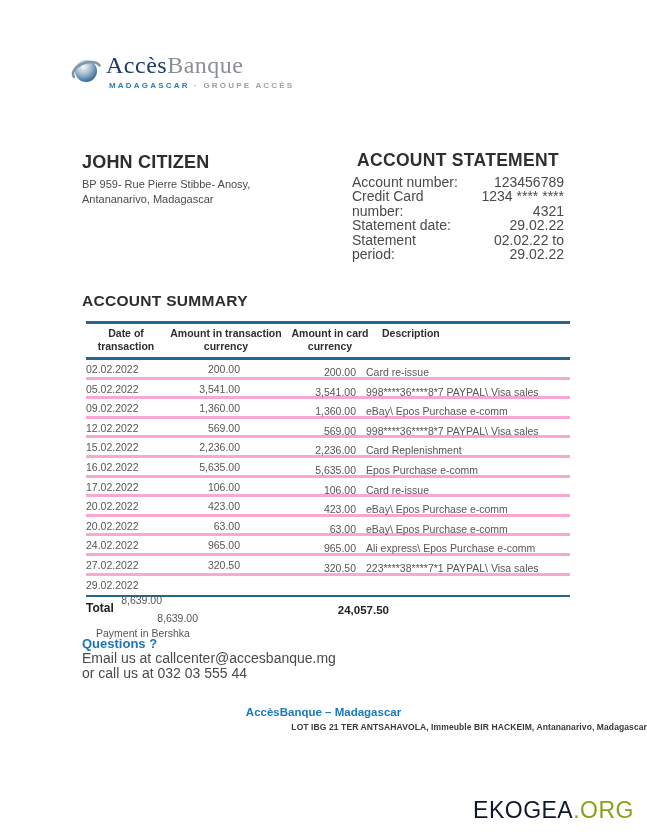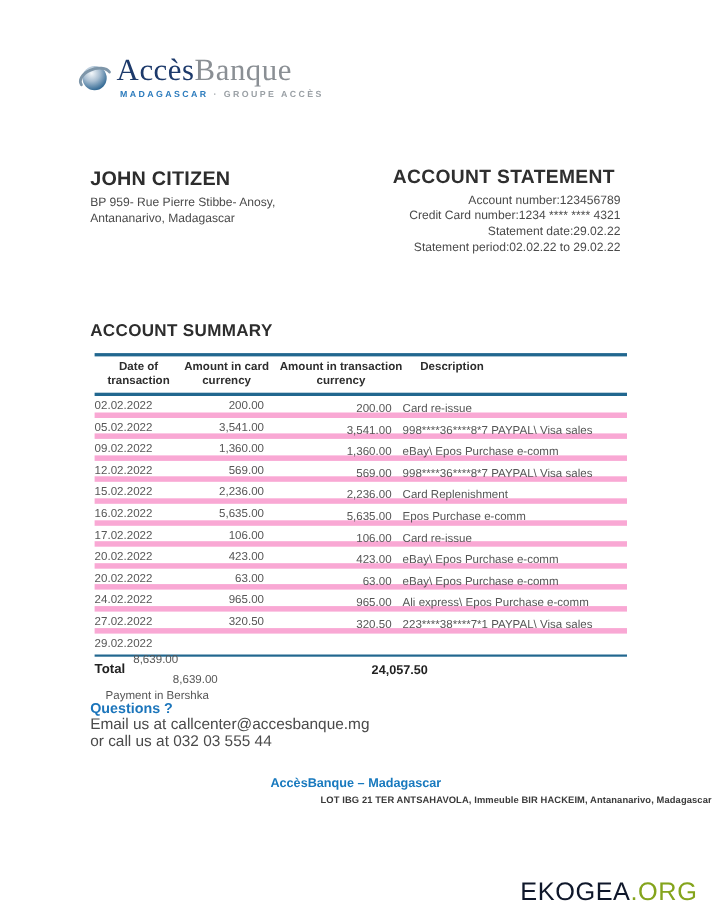--- a/index.html
+++ b/index.html
@@ -3,57 +3,57 @@
 <meta charset="utf-8">
 <style>
   * { margin: 0; padding: 0; box-sizing: border-box; }
   html, body { width: 647px; height: 839px; background: #ffffff; }
   body { font-family: "Liberation Sans", sans-serif; position: relative; overflow: hidden; color: #3c3c3c; }
 
   
   .logo { position: absolute; left: 68px; top: 50px; display: flex; align-items: flex-start; }
   .logo-globe { width: 36px; height: 36px; margin-top: 2px; }
   .logo-textcol { margin-left: 2px; }
-  .logo-word { font-family: "Liberation Serif", serif; font-size: 28px; line-height: 30px; letter-spacing: 0.5px; }
+  .logo-word { font-family: "Liberation Serif", serif; font-size: 24px; line-height: 30px; letter-spacing: 0.5px; }
   .logo-word .p1 { color: #1d3a6b; }
   .logo-word .p2 { color: #8a8f94; }
   .logo-sub { font-size: 8px; font-weight: bold; letter-spacing: 2.2px; margin-top: 1px; margin-left: 3px; }
   .logo-sub .s1 { color: #2d7cbd; }
   .logo-sub .s2 { color: #9aa0a5; }
 
   
   .customer { position: absolute; left: 82px; top: 152px; width: 230px; }
   .customer-name { font-size: 18px; font-weight: bold; color: #2d2d2d; letter-spacing: 0.2px; }
   .customer-addr { font-size: 11px; color: #4a4a4a; margin-top: 4px; line-height: 15px; }
 
   .statement { position: absolute; left: 352px; top: 150px; width: 212px; }
   .statement-title { font-size: 17.5px; font-weight: 600; color: #2f2f2f; text-align: center; letter-spacing: 0.3px; }
   .statement-fields { margin-top: 4px; }
-  .statement-row { display: flex; justify-content: flex-end; font-size: 11px; color: #4a4a4a; line-height: 14.4px; }
+  .statement-row { display: flex; justify-content: space-between; font-size: 14px; color: #4a4a4a; line-height: 14.4px; }
   .statement-row .lbl { text-align: left; }
   .statement-row .val { text-align: right; }
 
   
   .summary-title { position: absolute; left: 82px; top: 292px; font-size: 15.5px; font-weight: bold; color: #2d2d2d; letter-spacing: 0.3px; }
 
   .table { position: absolute; left: 86px; top: 321px; width: 484px; }
   .t-rule { height: 3px; background: #21678f; }
   .t-rule.thin { height: 2px; }
   .t-head { display: flex; align-items: flex-start; padding: 3px 0 4px 0; }
   .t-head .hc { font-size: 10.5px; font-weight: bold; color: #2e2e2e; line-height: 13px; text-align: center; }
   .c1 { width: 78px; }
   .c2 { width: 80px; }
   .c3 { width: 112px; }
   .c4 { width: 214px; padding-left: 10px; text-align: left; }
   .t-head .c1 { padding-left: 2px; }
   .t-head .c2 { width: 84px; }
   .t-head .c3 { width: 124px; }
   .t-head .c4 { width: 196px; text-align: left; }
 
-  .t-body .tr { display: flex; height: 19.6px; align-items: flex-start; border-bottom: 5px solid #f9a8d4; font-size: 10.5px; color: #565656; }
+  .t-body .tr { display: flex; height: 19.6px; align-items: flex-start; border-bottom: 3px solid #f9a8d4; font-size: 10.5px; color: #565656; }
   .t-body .tr:last-child { border-bottom: none; flex-direction: column; }
   .t-body .td { padding-top: 3px; white-space: nowrap; }
   .t-body .c1 { text-align: left; }
   .t-body .c2 { text-align: right; padding-right: 4px; }
   .t-body .c3 { text-align: right; transform: translateY(2.5px); }
   .t-body .c4 { text-align: left; transform: translateY(2.5px); overflow: visible; }
 
   .t-total { display: flex; padding-top: 4px; gap: 33px; }
   .t-total .tl { width: 78px; font-size: 12px; font-weight: bold; color: #222; }
   .t-total .tv { width: 192px; text-align: right; font-size: 11.5px; font-weight: bold; color: #222; padding-top: 3px; }
@@ -129,22 +129,22 @@
     </div>
   </div>
 </div>
 
 <div class="summary-title">ACCOUNT SUMMARY</div>
 
 <div class="table">
   <div class="t-rule"></div>
   <div class="t-head">
     <div class="hc c1">Date of transaction</div>
+    <div class="hc c3">Amount in transaction currency</div>
     <div class="hc c2">Amount in card currency</div>
-    <div class="hc c3">Amount in transaction currency</div>
     <div class="hc c4">Description</div>
   </div>
   <div class="t-rule"></div>
 
   <div class="t-body">
     <div class="tr">
       <div class="td c1">02.02.2022</div>
       <div class="td c2">200.00</div>
       <div class="td c3">200.00</div>
       <div class="td c4">Card re-issue</div>

